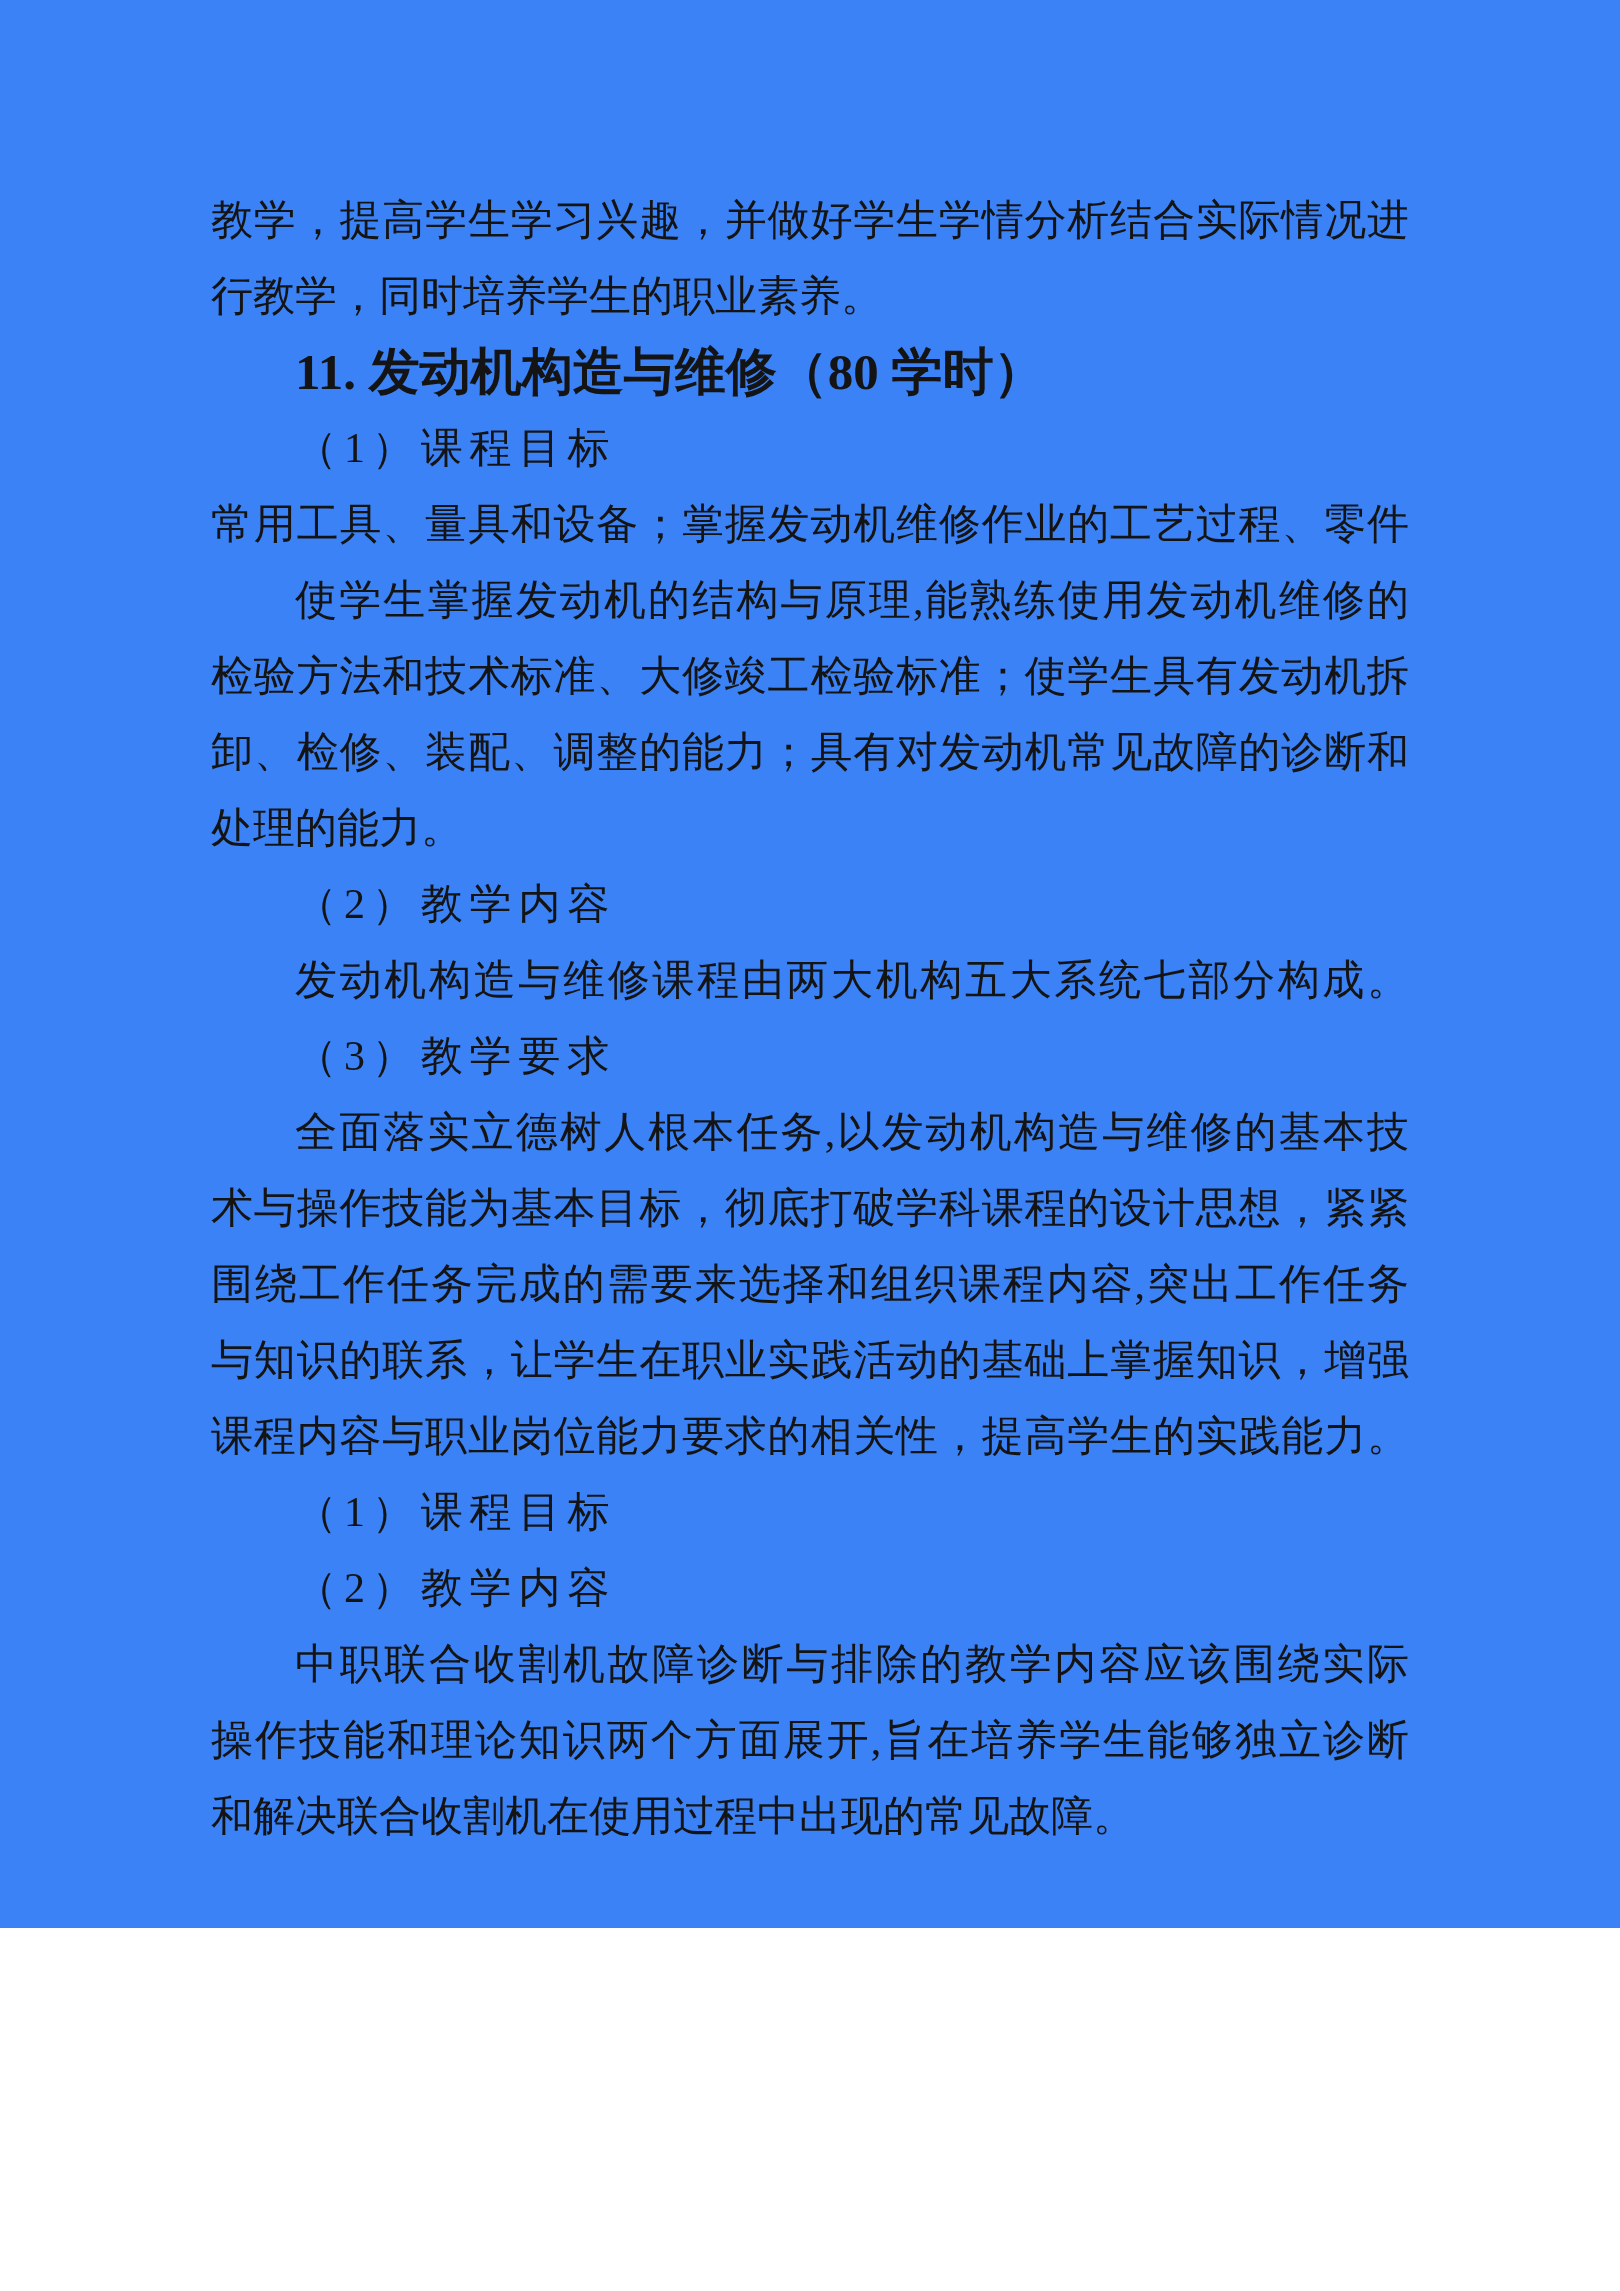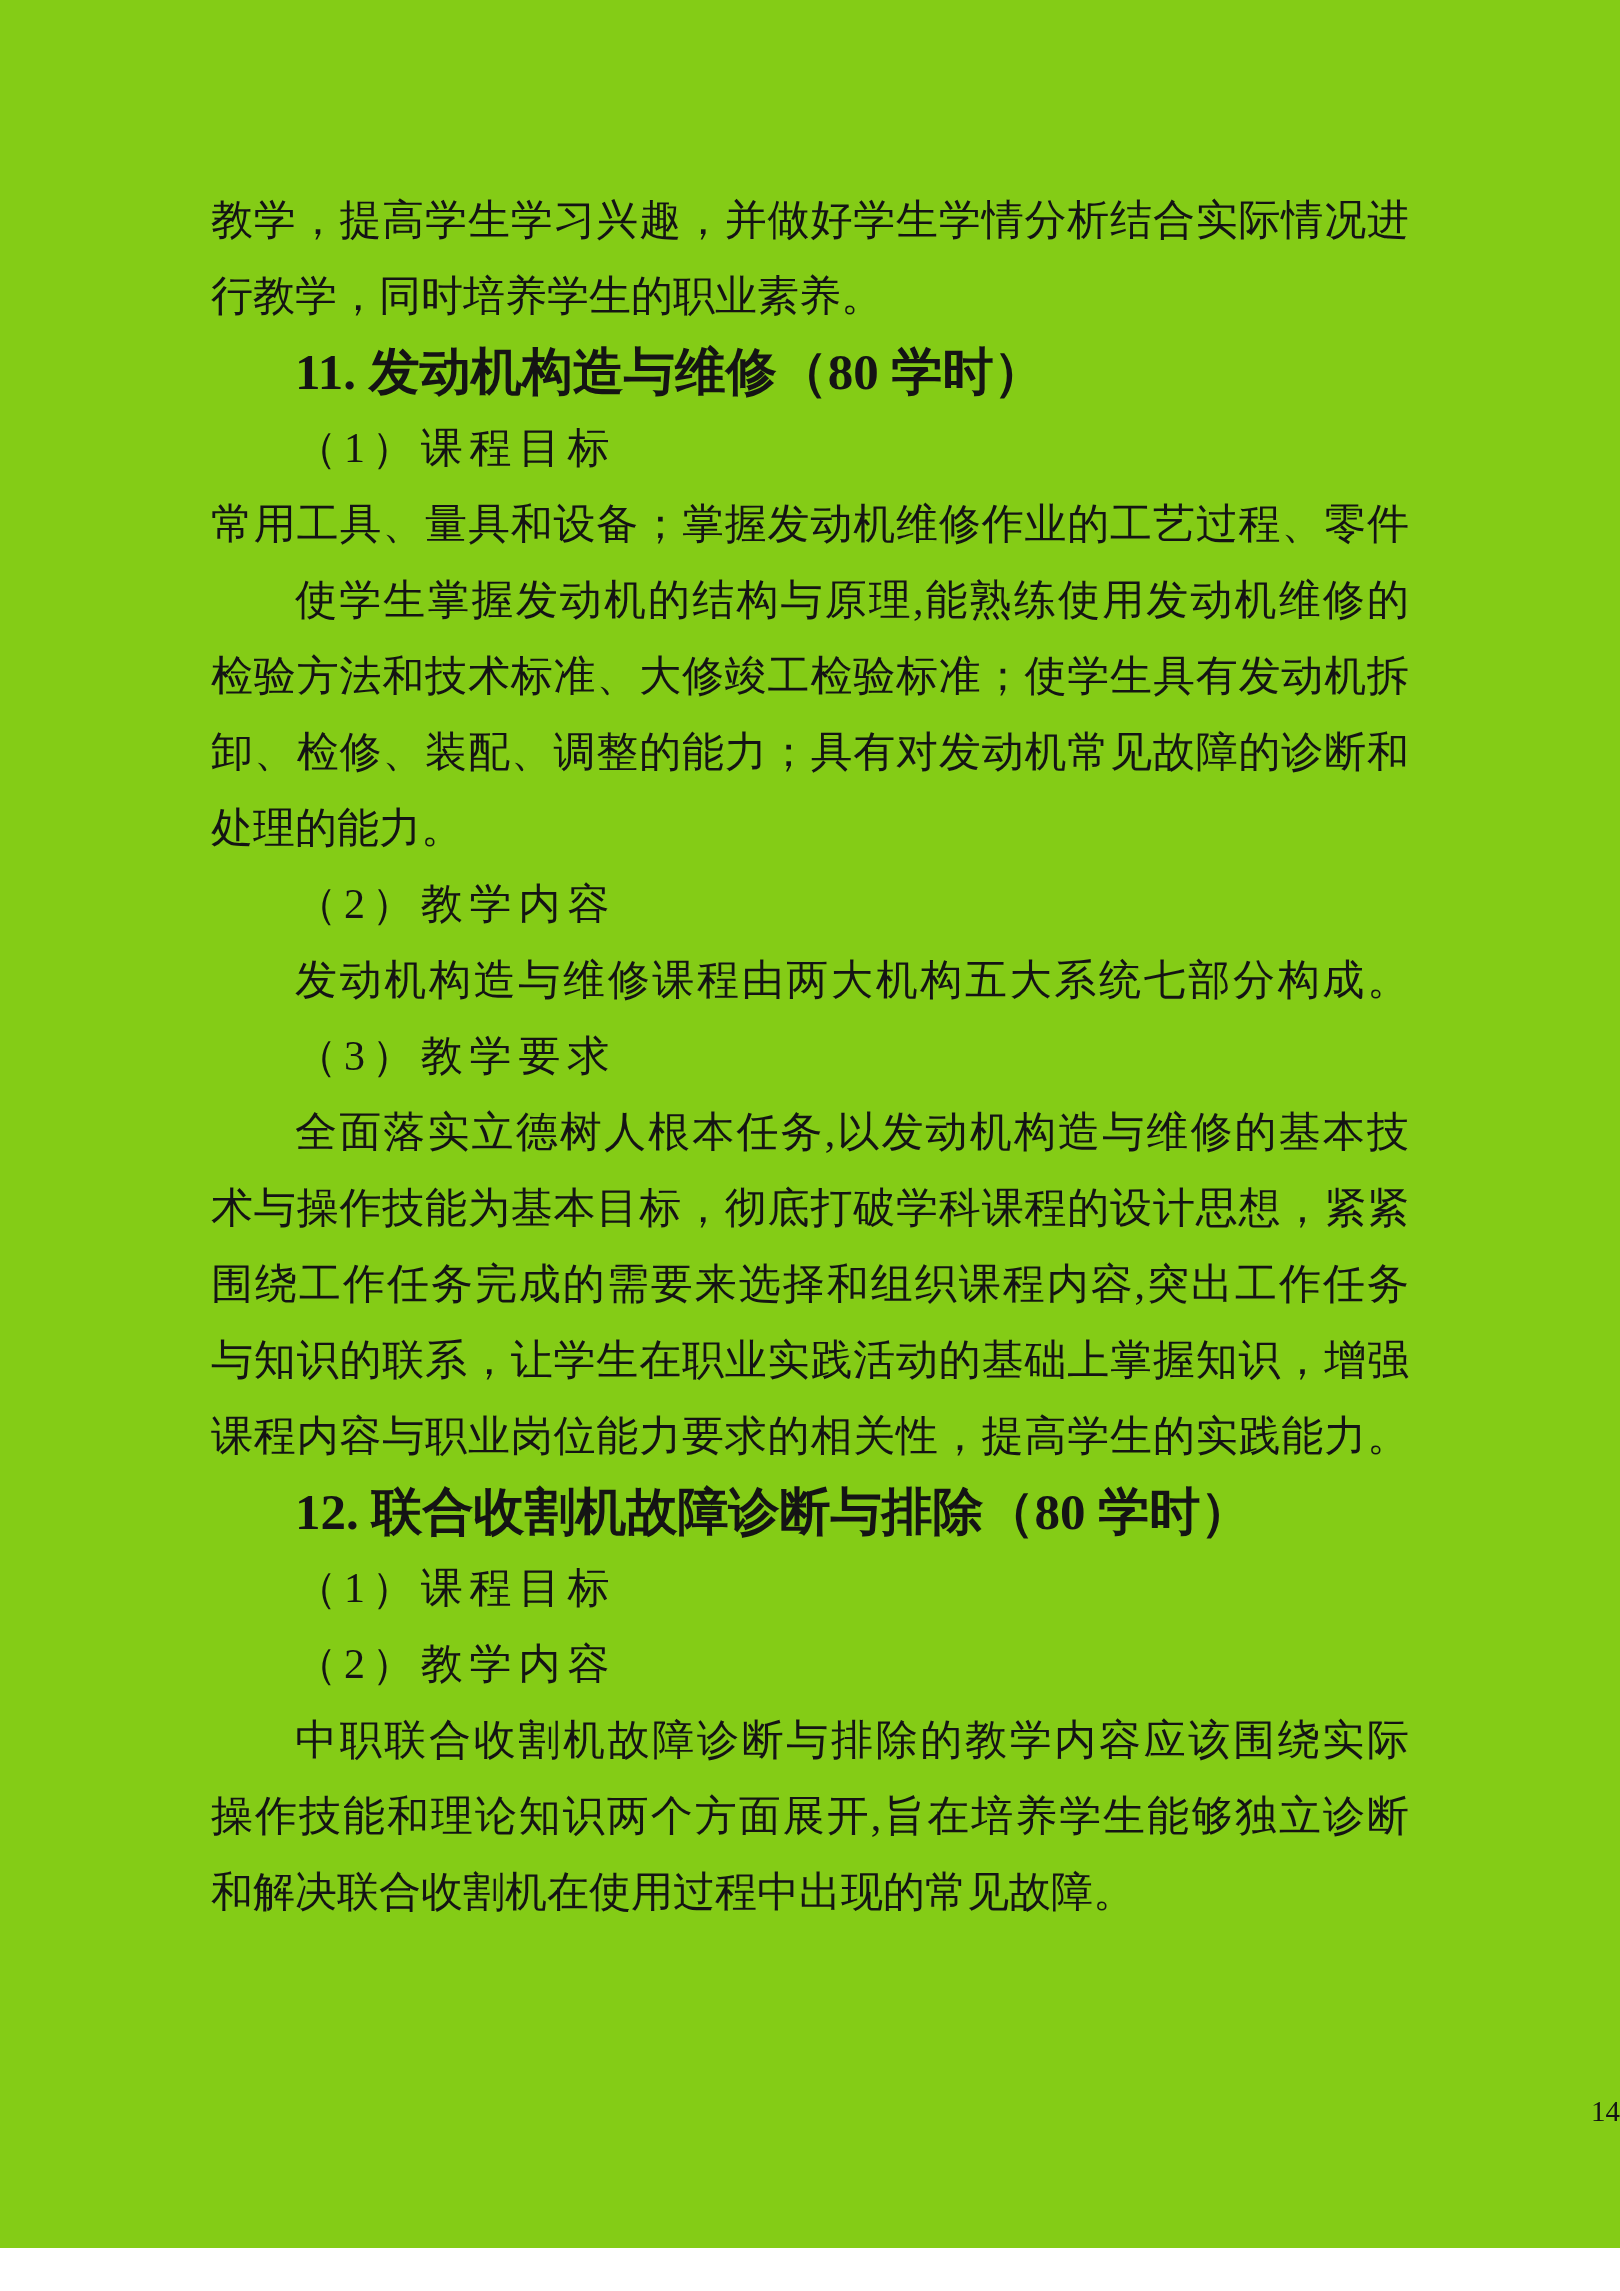--- a/index.html
+++ b/index.html
@@ -3,22 +3,22 @@
 <meta charset="utf-8">
 <style>
   html, body {
     margin: 0;
     padding: 0;
     background: #ffffff;
   }
   .page {
     position: relative;
     width: 1620px;
-    height: 2248px;
-    background: #84cc16;
+    height: 1928px;
+    background: #3b82f6;
     overflow: hidden;
     font-family: "Liberation Serif", "DejaVu Serif", serif;
     color: #141414;
   }
   .text-column {
     position: absolute;
     left: 211px;
     top: 182px;
     width: 1198px;
   }
@@ -69,21 +69,20 @@
       <div class="line body justify">卸、检修、装配、调整的能力；具有对发动机常见故障的诊断和</div>
       <div class="line body">处理的能力。</div>
       <div class="line subheading indent">（2）教学内容</div>
       <div class="line body indent justify">发动机构造与维修课程由两大机构五大系统七部分构成。</div>
       <div class="line subheading indent">（3）教学要求</div>
       <div class="line body indent justify">全面落实立德树人根本任务,以发动机构造与维修的基本技</div>
       <div class="line body justify">术与操作技能为基本目标，彻底打破学科课程的设计思想，紧紧</div>
       <div class="line body justify">围绕工作任务完成的需要来选择和组织课程内容,突出工作任务</div>
       <div class="line body justify">与知识的联系，让学生在职业实践活动的基础上掌握知识，增强</div>
       <div class="line body justify">课程内容与职业岗位能力要求的相关性，提高学生的实践能力。</div>
-      <div class="line heading indent">12. 联合收割机故障诊断与排除（80 学时）</div>
       <div class="line subheading indent">（1）课程目标</div>
       <div class="line subheading indent">（2）教学内容</div>
       <div class="line body indent justify">中职联合收割机故障诊断与排除的教学内容应该围绕实际</div>
       <div class="line body justify">操作技能和理论知识两个方面展开,旨在培养学生能够独立诊断</div>
       <div class="line body">和解决联合收割机在使用过程中出现的常见故障。</div>
     </div>
   <div class="page-number">14</div>
 </div>
 
 

